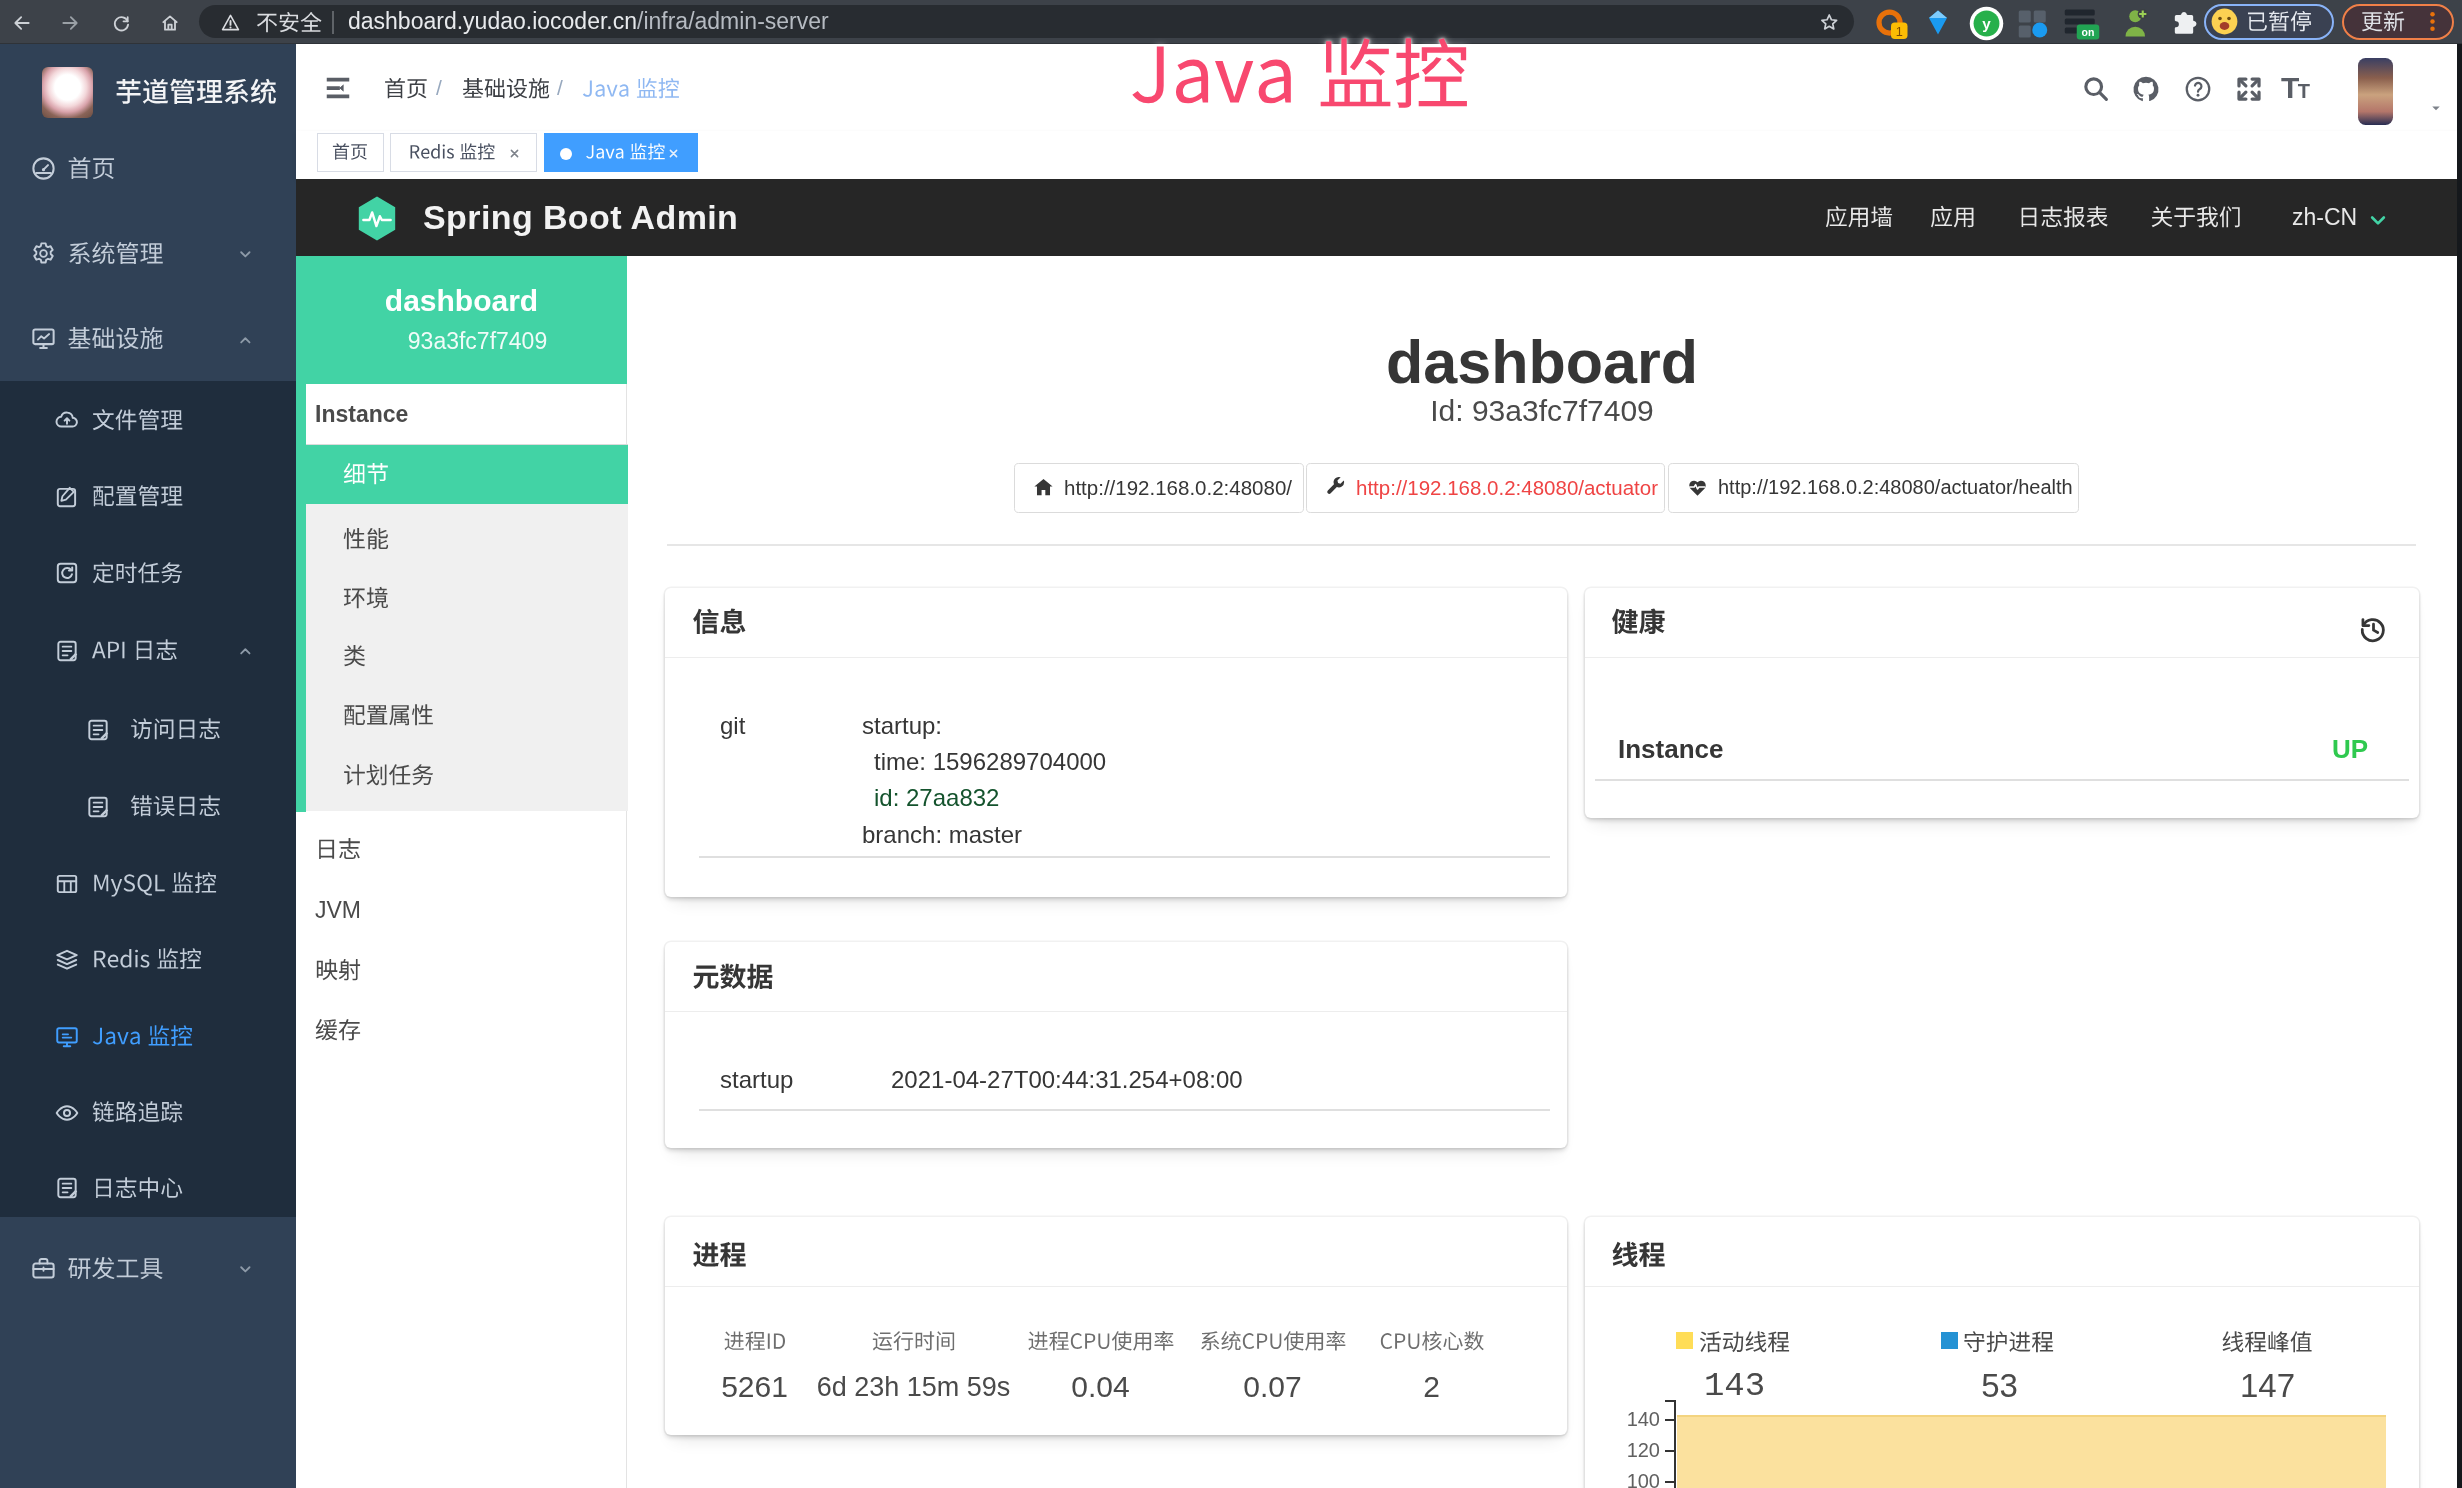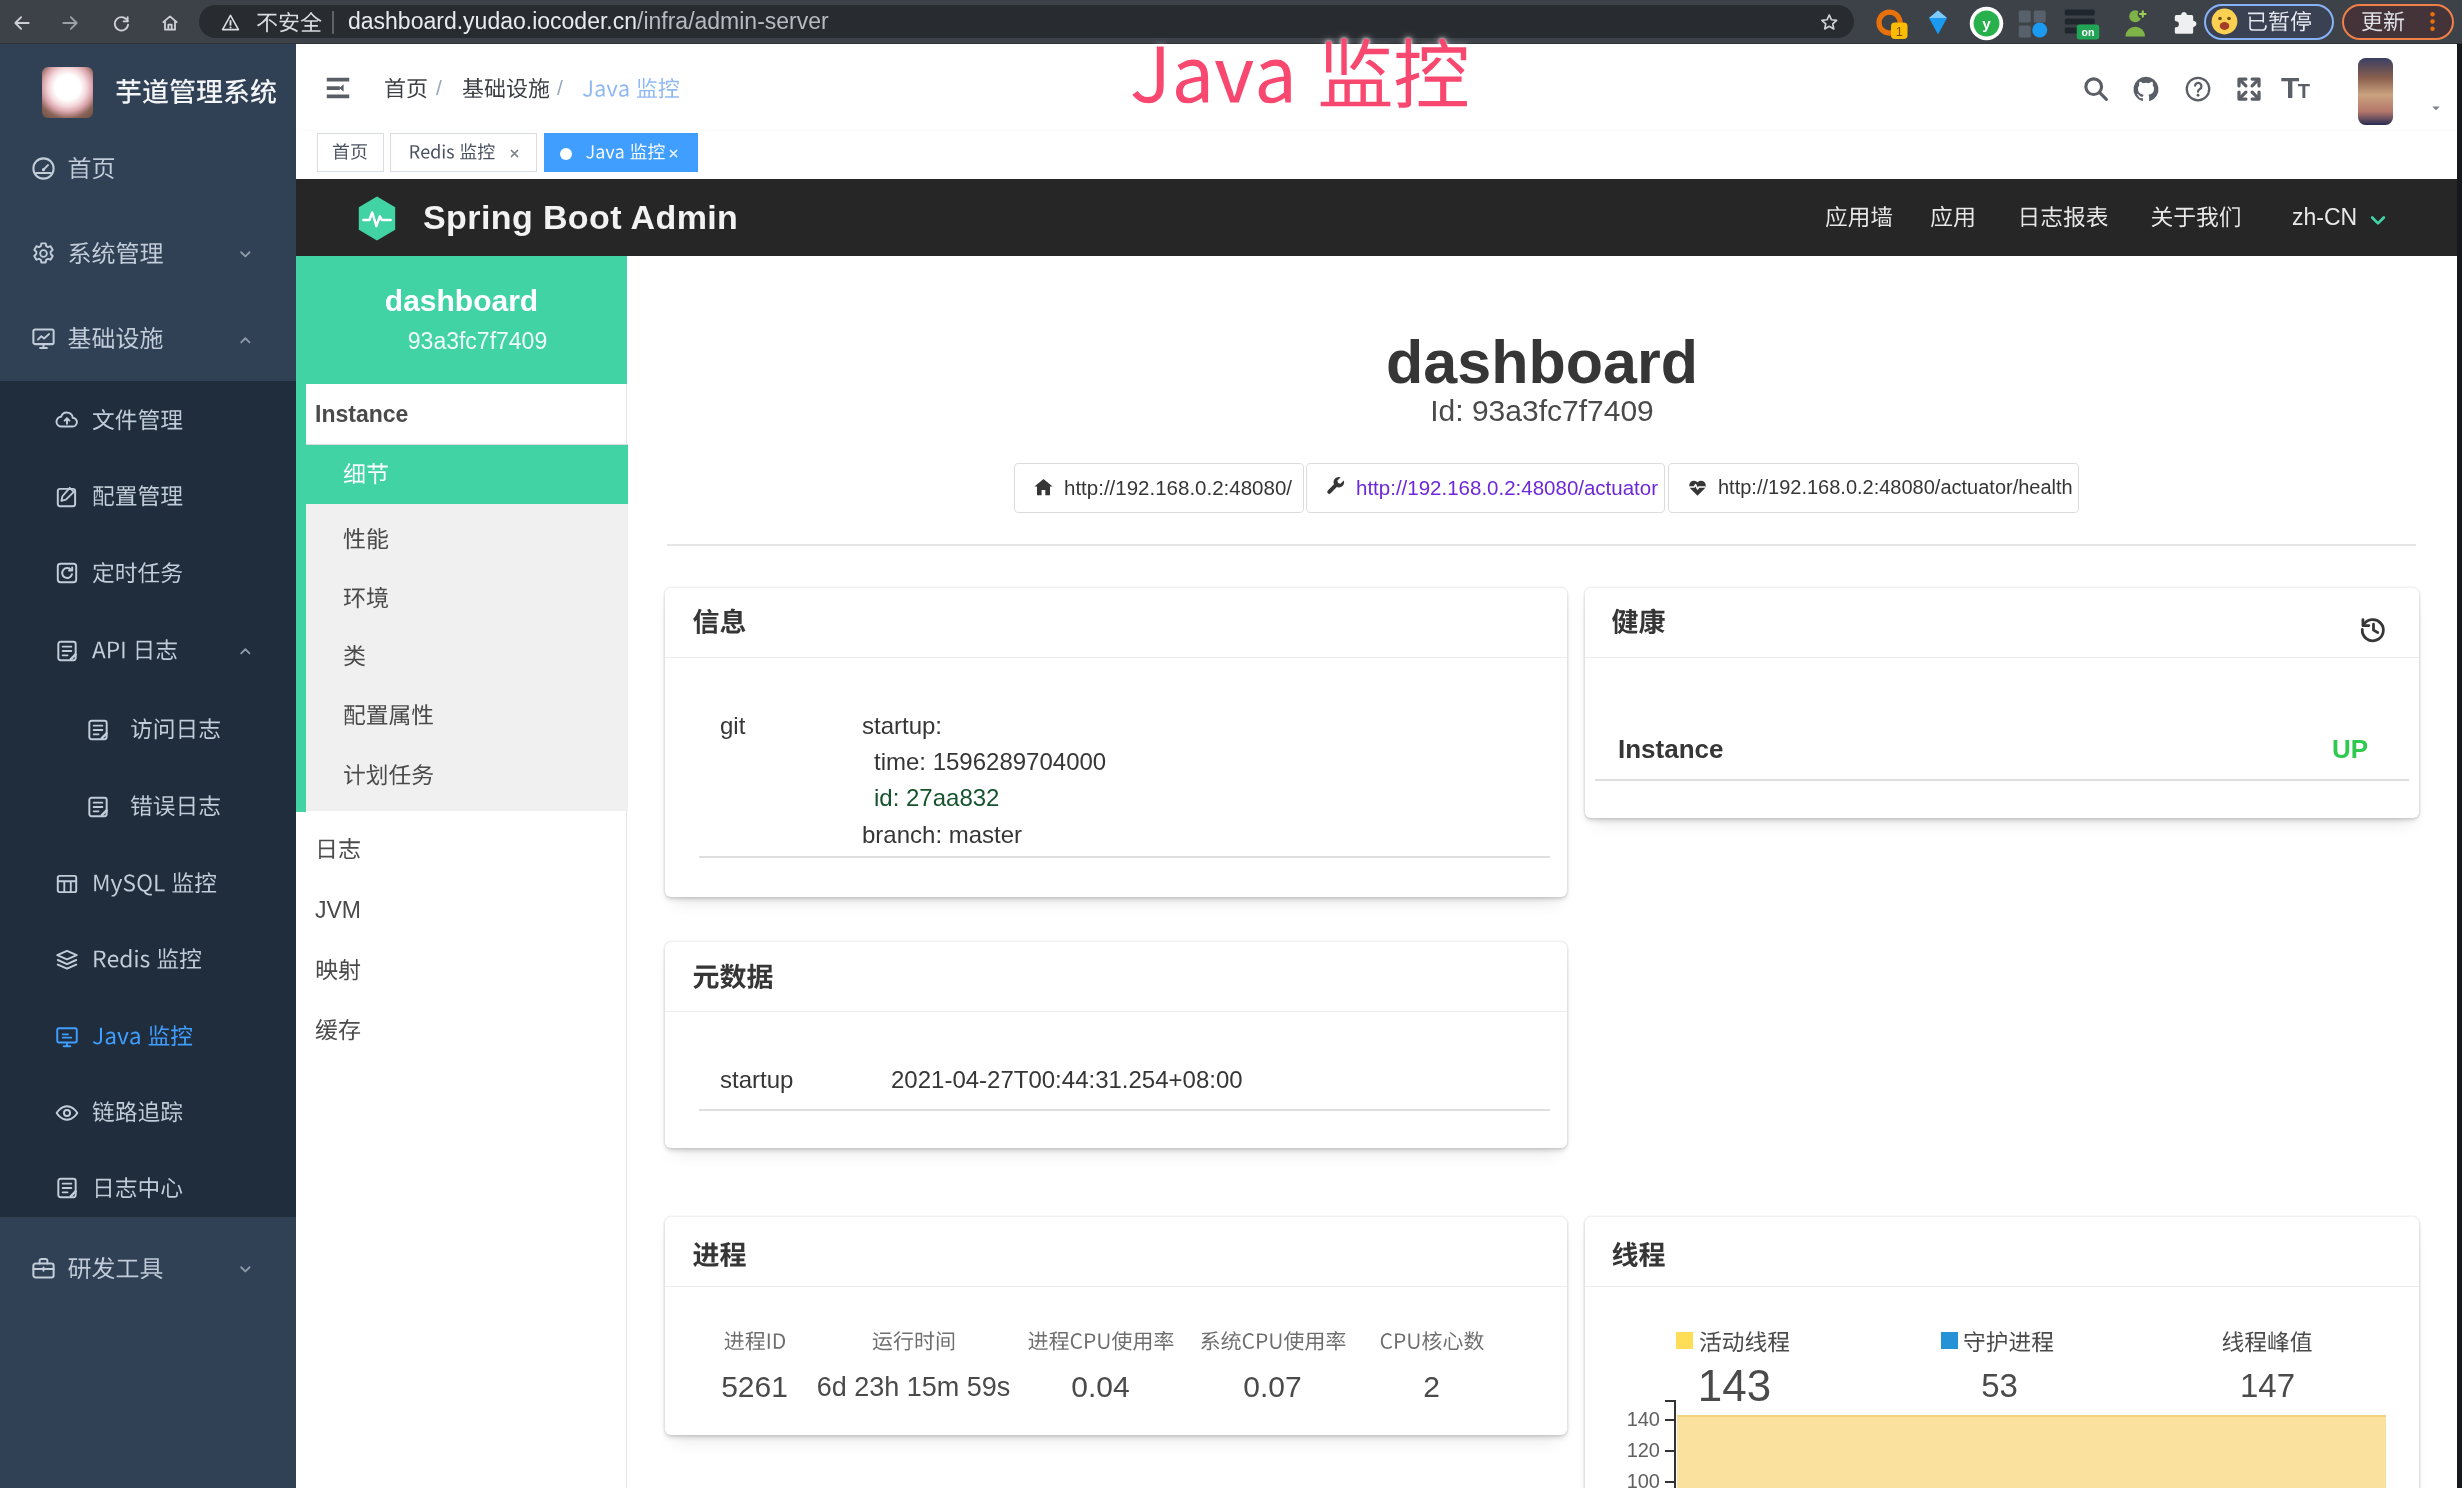--- a/index.html
+++ b/index.html
@@ -650,21 +650,21 @@
     <div class="abs" style="left:627px;top:394px;width:1830px;height:33px;line-height:33px;font-size:30px;color:#4a4a4a;font-weight:400;text-align:center;white-space:nowrap;">Id: 93a3fc7f7409</div>
     <div class="abs" style="left:1014px;top:463px;width:290px;height:50px;border:1.5px solid #dbdbdb;border-radius:4.6px;background:#fff"></div>
     <svg class="abs" style="left:1032px;top:476px;color:#363636;" width="23" height="23" viewBox="0 0 24 24" fill="none" stroke="#363636" stroke-width="2" stroke-linecap="round" stroke-linejoin="round">
       <path fill="currentColor" stroke="none" d="M12 3l9.5 8h-2.7v9h-4.9v-5.5H10V20H5.2v-9H2.5z"></path>
     </svg>
     <div class="abs" style="left:1064px;top:463px;width:237px;height:49px;line-height:49px;font-size:20.5px;color:#363636;font-weight:400;text-align:left;white-space:nowrap;">http://192.168.0.2:48080/</div>
     <div class="abs" style="left:1306px;top:463px;width:359px;height:50px;border:1.5px solid #dbdbdb;border-radius:4.6px;background:#fff"></div>
     <svg class="abs" style="left:1324px;top:476px;color:#363636;" width="23" height="23" viewBox="0 0 24 24" fill="none" stroke="#363636" stroke-width="2" stroke-linecap="round" stroke-linejoin="round">
       <path fill="currentColor" stroke="none" d="M21 6.5a5.5 5.5 0 0 1-7.6 5.1L7 18a2.1 2.1 0 0 1-3-3l6.4-6.4A5.5 5.5 0 0 1 17.4 1.4L14 4.8l.7 2.5 2.5.7 3.4-3.4c.3.6.4 1.2.4 1.9z"></path>
     </svg>
-    <div class="abs" style="left:1356px;top:463px;width:306px;height:49px;line-height:49px;font-size:20.5px;color:#6d28d9;font-weight:400;text-align:left;white-space:nowrap;">http://192.168.0.2:48080/actuator</div>
+    <div class="abs" style="left:1356px;top:463px;width:306px;height:49px;line-height:49px;font-size:20.5px;color:#ef4444;font-weight:400;text-align:left;white-space:nowrap;">http://192.168.0.2:48080/actuator</div>
     <div class="abs" style="left:1668px;top:463px;width:411px;height:50px;border:1.5px solid #dbdbdb;border-radius:4.6px;background:#fff"></div>
     <svg class="abs" style="left:1686px;top:476px;color:#363636;" width="23" height="23" viewBox="0 0 24 24" fill="none" stroke="#363636" stroke-width="2" stroke-linecap="round" stroke-linejoin="round">
       <path fill="currentColor" stroke="none" d="M12 20.5L4.5 13A5 5 0 0 1 12 6.4 5 5 0 0 1 19.5 13z"></path>
       <path d="M4 11.5h4.5l1.5-2.5 2 4.5 1.5-2h6" stroke="#fff" stroke-width="1.6"></path>
     </svg>
     <div class="abs" style="left:1718px;top:463px;width:358px;height:49px;line-height:49px;font-size:20px;color:#363636;font-weight:400;text-align:left;white-space:nowrap;">http://192.168.0.2:48080/actuator/health</div>
     <div class="abs" style="left:667px;top:544px;width:1749px;height:1.5px;background:#e6e6e6"></div>
     <div class="abs card" style="left:665px;top:588px;width:902px;height:309px;">
       <div class="chd"></div>
     </div>
@@ -785,21 +785,21 @@
     </div>
     <div class="abs" style="left:1676px;top:1332px;width:16.7px;height:16.7px;background:#ffdd57"></div>
     <div class="abs" style="left:1699px;top:1332px;">
       <svg style="width:91px;height:23px;" viewBox="0 -80 400 100" fill="#4a4a4a" aria-hidden="true">
         <use href="#g111" x="0"></use>
         <use href="#g112" x="100"></use>
         <use href="#g113" x="200"></use>
         <use href="#g99" x="300"></use>
       </svg>
     </div>
-    <div class="abs" style="left:1583px;top:1367px;width:303px;height:38px;line-height:38px;font-size:44px;color:#4a4a4a;font-weight:400;text-align:center;white-space:nowrap;">143</div>
+    <div class="abs" style="left:1583px;top:1367px;width:303px;height:38px;line-height:38px;font-size:34px;color:#4a4a4a;font-weight:400;text-align:center;white-space:nowrap;font-family:Liberation Mono, monospace;">143</div>
     <div class="abs" style="left:1941px;top:1332px;width:16.7px;height:16.7px;background:#2492d4"></div>
     <div class="abs" style="left:1963px;top:1332px;">
       <svg style="width:91px;height:23px;" viewBox="0 -80 400 100" fill="#4a4a4a" aria-hidden="true">
         <use href="#g114" x="0"></use>
         <use href="#g115" x="100"></use>
         <use href="#g98" x="200"></use>
         <use href="#g99" x="300"></use>
       </svg>
     </div>
     <div class="abs" style="left:1848px;top:1367px;width:303px;height:38px;line-height:38px;font-size:33px;color:#4a4a4a;font-weight:400;text-align:center;white-space:nowrap;">53</div>

